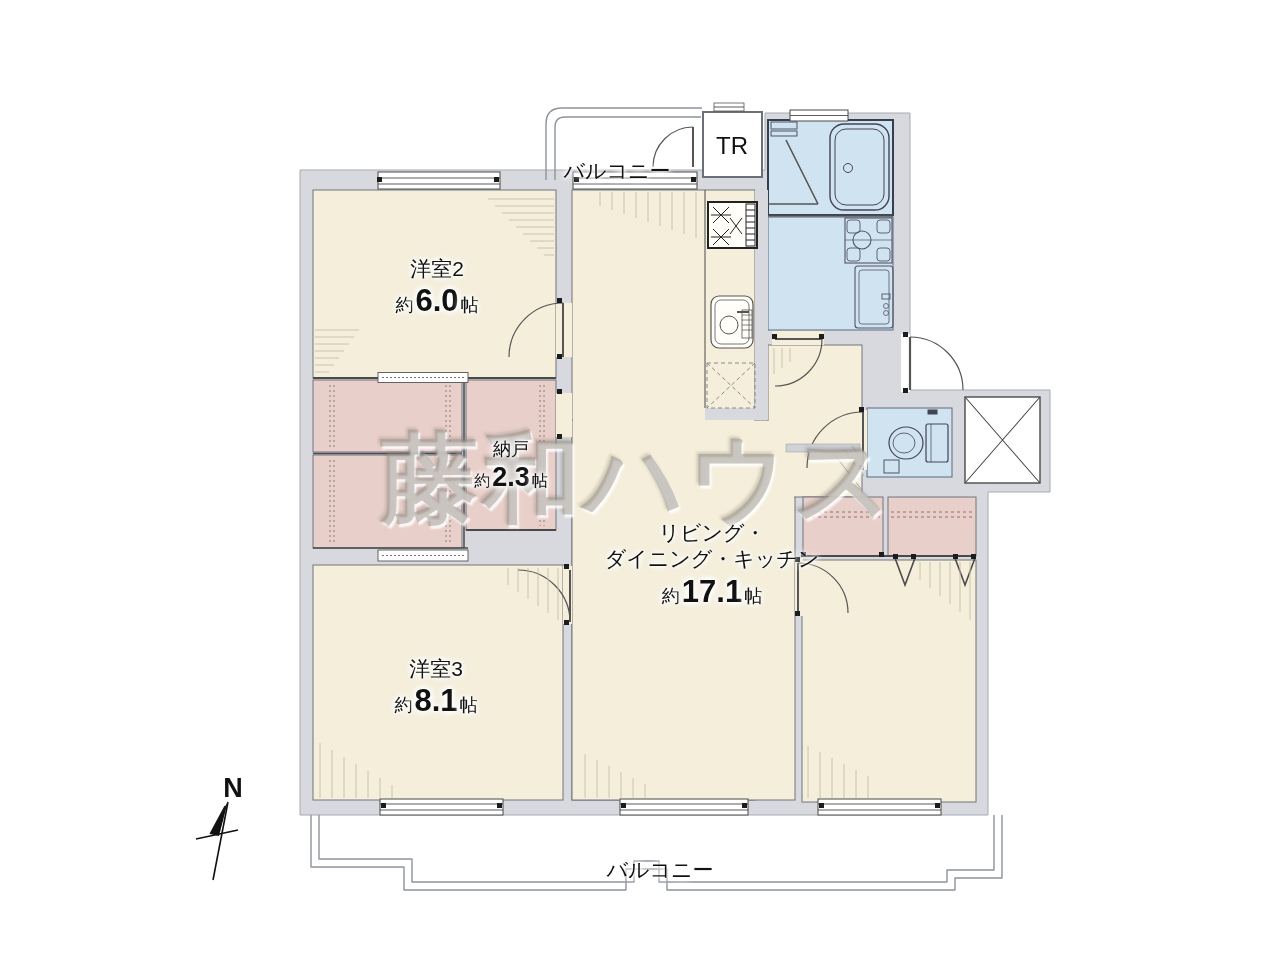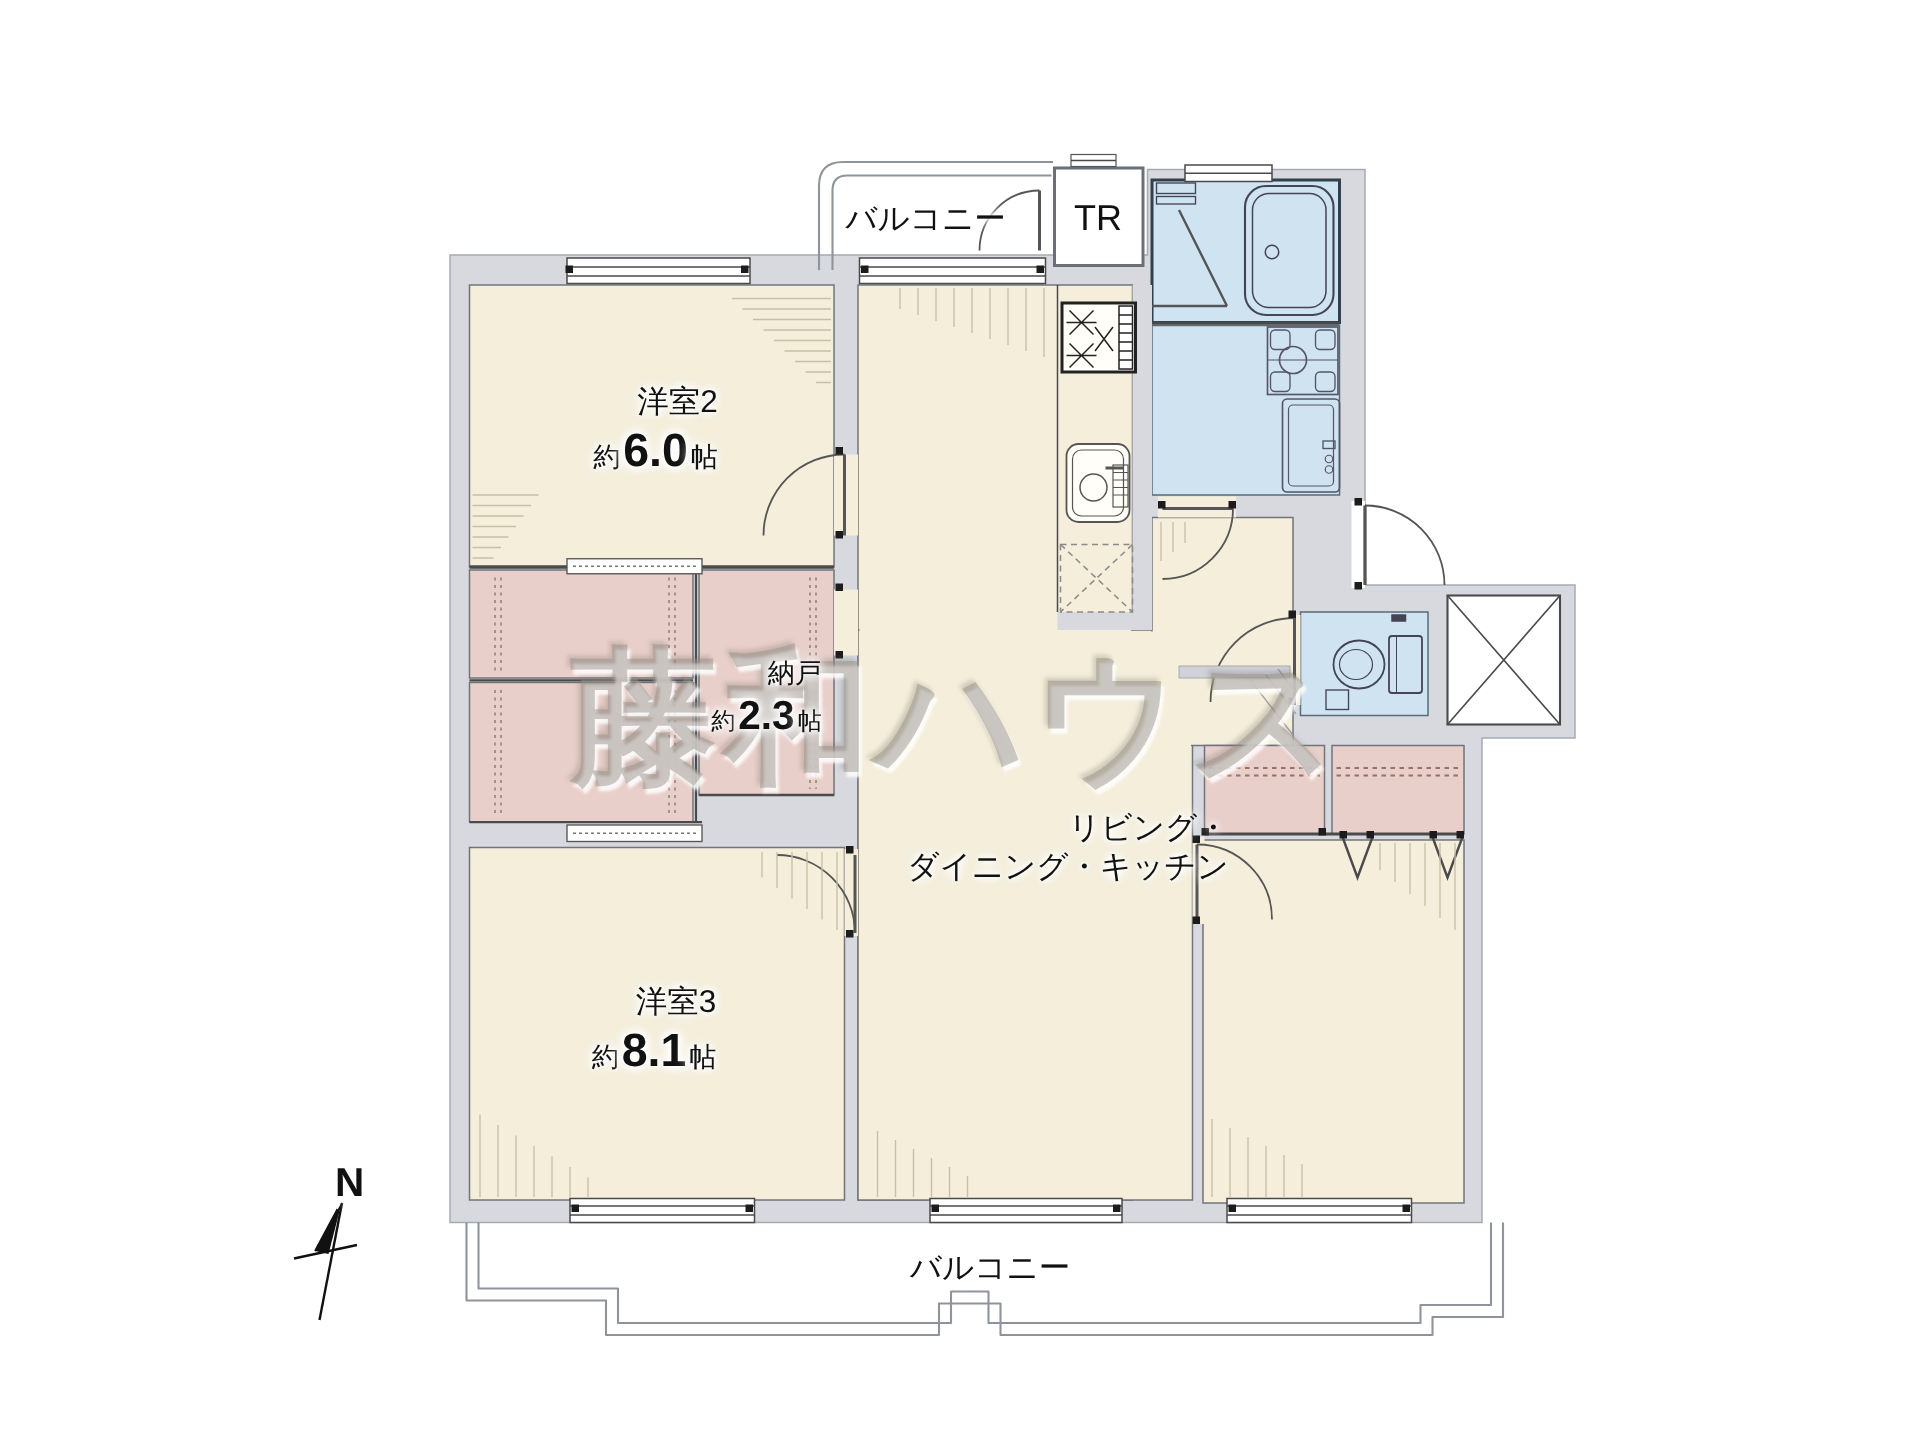--- a/index.html
+++ b/index.html
@@ -5,27 +5,27 @@
   html,body{margin:0;padding:0;background:#fff;width:1280px;height:960px;overflow:hidden;
     font-family:"Liberation Sans","DejaVu Sans",sans-serif;}
   .stage{position:relative;width:1280px;height:960px;background:#fff;}
   svg.plan{position:absolute;left:0;top:0;z-index:1;}
   .watermark{position:absolute;left:380px;top:414px;z-index:2;font-size:98px;font-weight:700;
     letter-spacing:4px;color:rgba(150,144,136,0.48);white-space:nowrap;
     text-shadow:2px 3px 2px rgba(255,255,255,0.85),-2px -2px 3px rgba(118,112,104,0.28);}
   .lbl{position:absolute;z-index:3;transform:translate(-50%,-50%);text-align:center;color:#111;
     line-height:1.25;white-space:nowrap;
     text-shadow:0 0 3px #fff,0 0 5px #fff,0 0 7px #fff,0 0 9px #fff,0 0 11px #fff;}
-  .rname{font-size:21px;text-align:right;}
+  .rname{font-size:21px;}
   .rsize{font-size:18px;}
   .rsize .num{font-size:31px;font-weight:600;padding:0 2px;}
   .small .rname{font-size:18px;margin-top:12px;}
   .small .rsize{font-size:16px;}
   .small .rsize .num{font-size:27px;}
-  .balc{font-size:21px;color:#111;}
+  .balc{font-size:21px;color:#111;margin-top:24px;}
   .tr{font-size:24px;color:#111;}
   .north{font-size:27px;font-weight:700;color:#111;}
 </style>
 </head>
 <body>
 
 <div class="stage">
 
 <svg class="plan" width="1280" height="960" viewBox="0 0 1280 960">
 
@@ -260,20 +260,21 @@
 </div>
 
 <div class="lbl small" style="left:511px;top:460px;">
   <div class="rname">納戸</div>
   <div class="rsize"><span>約</span><span class="num">2.3</span><span>帖</span></div>
 </div>
 
 <div class="lbl" style="left:672px;top:566px;margin-left:40px;">
   <div class="rname">リビング・</div>
   <div class="rname">ダイニング・キッチン</div>
+  <div class="rsize"><span>約</span><span class="num">17.1</span><span>帖</span></div>
 </div>
 
 <div class="lbl" style="left:436px;top:688px;">
   <div class="rname">洋室3</div>
   <div class="rsize"><span>約</span><span class="num">8.1</span><span>帖</span></div>
 </div>
 
 
 <div class="lbl balc" style="left:617px;top:147px;">バルコニー</div>
 <div class="lbl balc" style="left:660px;top:846px;">バルコニー</div>

